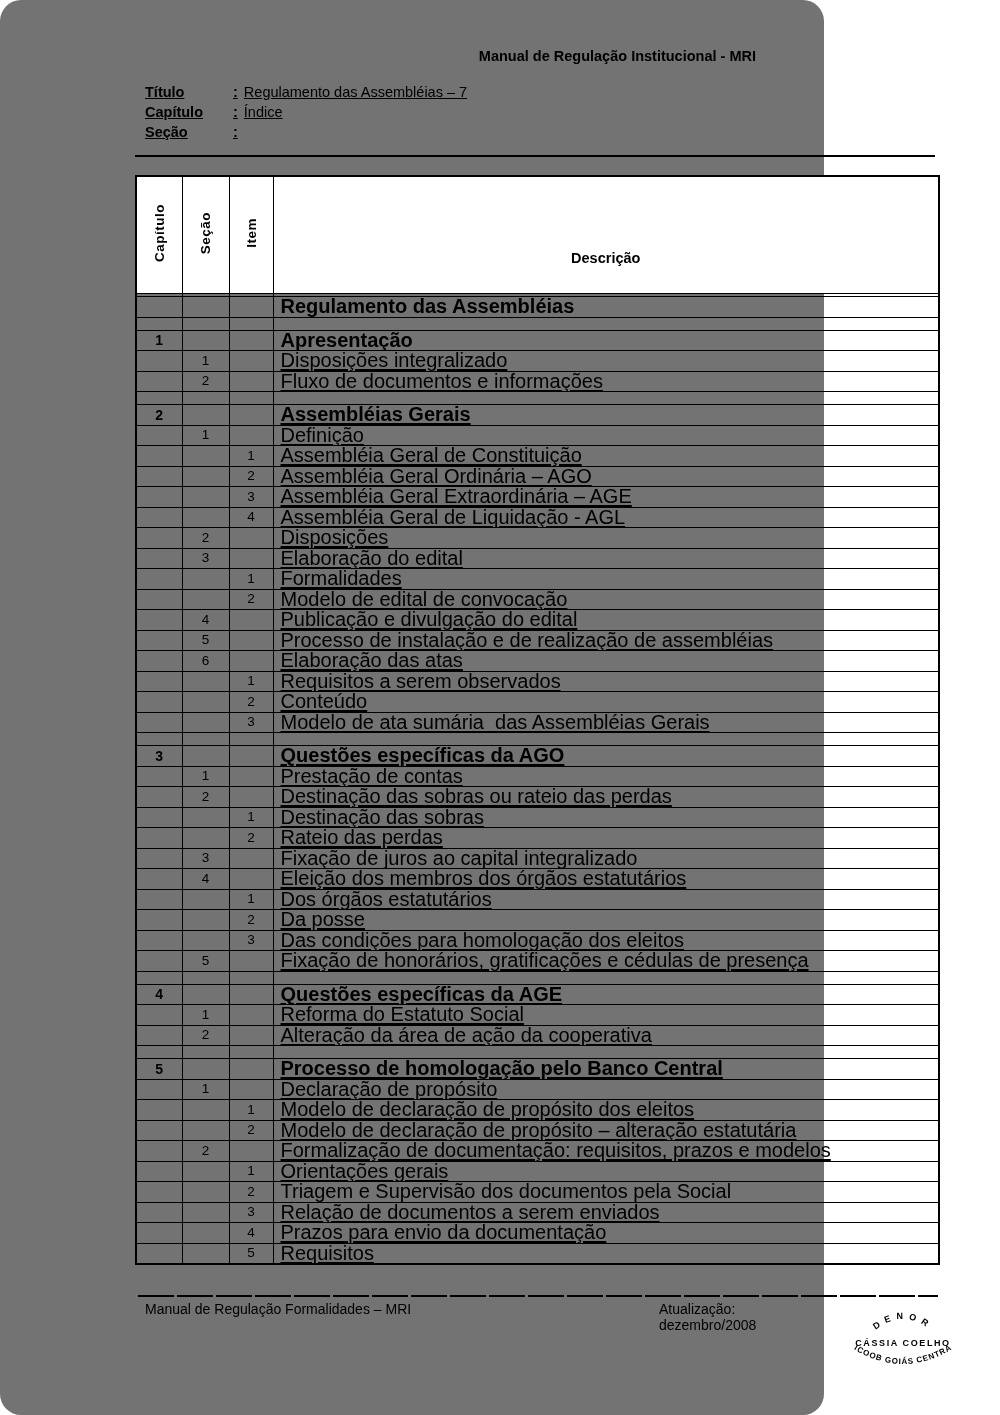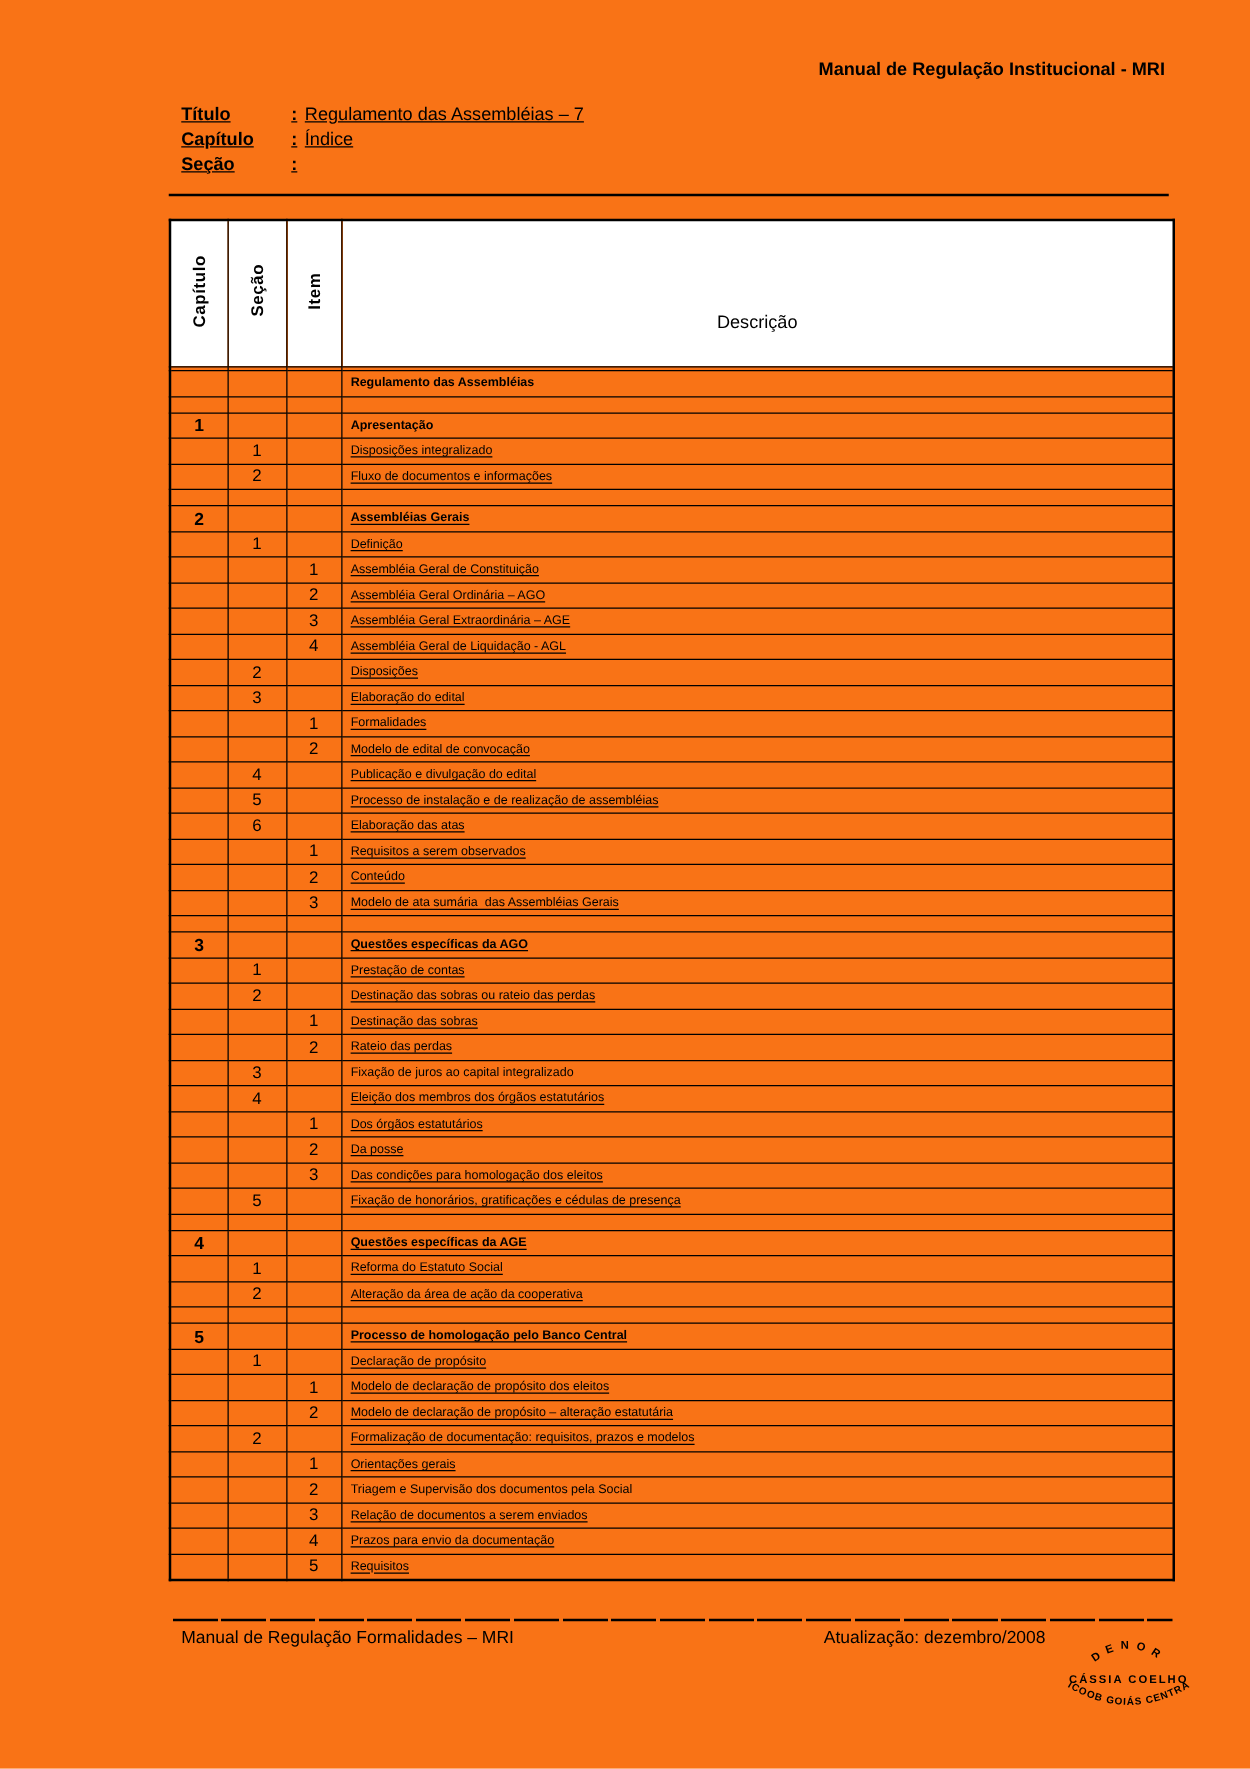--- a/index.html
+++ b/index.html
@@ -1,18 +1,18 @@
 <!DOCTYPE html>
 <html><head>
 <meta charset="utf-8">
 <style>
   html,body { margin:0; padding:0; background:#fff; }
   .page {
-    position:relative; width:1000px; height:1415px; background:#f97316;
-    font-family:"Liberation Sans", sans-serif; color:#000;
+    position:relative; width:824px; height:1415px; background:#737373;
+    font-family:"Liberation Sans", sans-serif; color:#000;border-radius:21px;
   }
   .header-right {
     position:absolute; top:48px; right:68px;
     font-weight:bold; font-size:14.5px;
   }
   .meta { position:absolute; top:82px; left:145px; font-size:14.5px; }
   .meta-row { display:flex; height:20px; line-height:20px;text-decoration:underline; }
   .meta-label { width:88px; font-weight:bold; }
   .meta-colon { font-weight:bold; margin-right:6px; }
   .top-rule {
@@ -25,29 +25,29 @@
     border:2px solid #000;
   }
   .toc th, .toc td { border:1px solid #000; padding:0; overflow:hidden; }
   .toc thead th { height:116px; vertical-align:middle; text-align:center; background:#fff; }
   .vlabel {
     writing-mode:vertical-rl; transform:rotate(180deg);
     font-size:13.5px; font-weight:bold; letter-spacing:0.5px;
     display:inline-block;
   }
   th.desc-head { vertical-align:top; }
-  .desc-head-label { display:block; margin-top:46px; font-size:14.5px; font-weight:normal; text-align:center; }
+  .desc-head-label { display:block; margin-top:46px; font-size:14.5px; font-weight:bold; text-align:center; }
   .toc tbody tr { height:20.5px; }
   .toc tbody tr.empty { height:13px; }
   .toc tbody tr.gap { height:2px; }
   .toc tbody tr.gap td { height:2px; line-height:0; }
   .toc td.num { text-align:center; font-size:13.5px; line-height:16px; }
   .toc td.cap { font-weight:bold; font-size:14px; }
   .toc td.desc {
-    padding-left:7px; font-size:10px; line-height:17px;
+    padding-left:7px; font-size:20px; line-height:17px;
     white-space:pre; text-align:left;
   }
   .toc td.desc.bold { font-weight:bold; }
   .toc td.desc.underline { text-decoration:underline; text-underline-offset:2px; }
   .footer-rule {
     position:absolute; top:1295px; left:138px; width:800px; height:2px;
     background:repeating-linear-gradient(90deg,#000 0 36px,transparent 36px 39px);
   }
   .footer-left { position:absolute; top:1301px; left:145px; font-size:14px; }
   .footer-right { position:absolute; top:1301px; left:659px; font-size:14px; }

